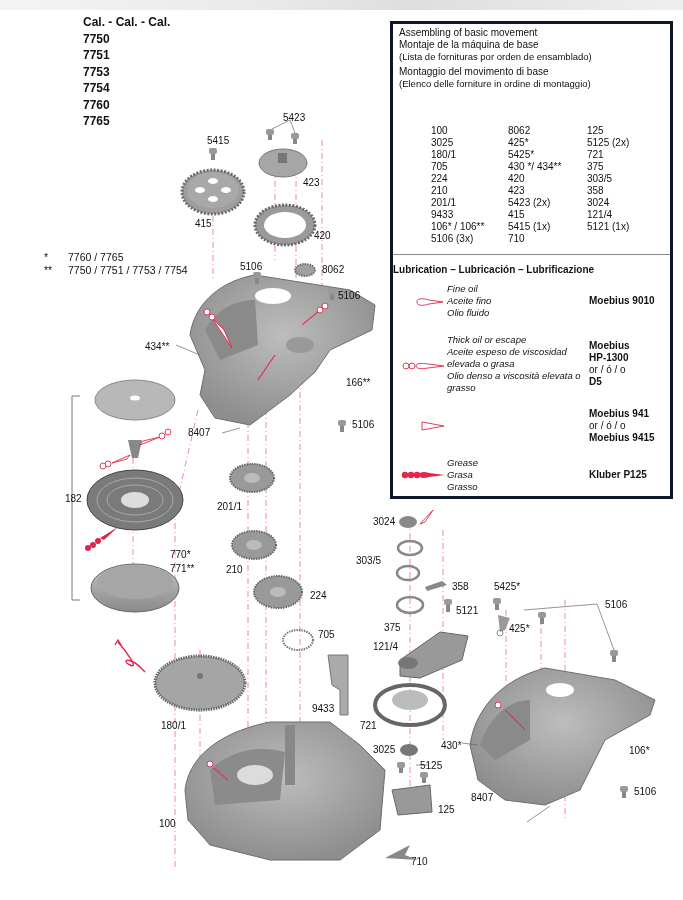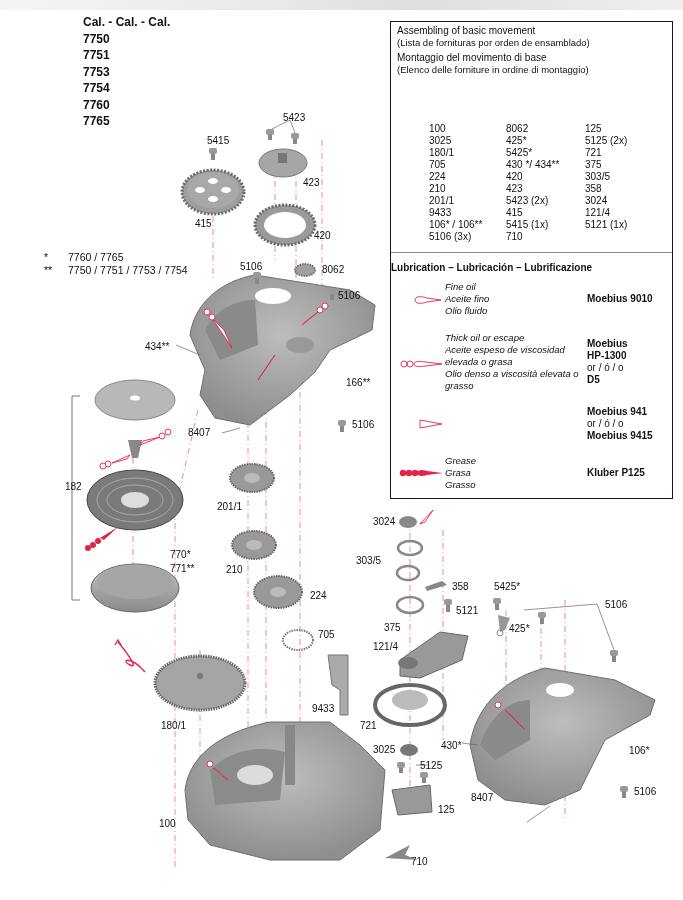--- a/index.html
+++ b/index.html
@@ -4,21 +4,21 @@
 <style>
   html, body { margin:0; padding:0; background:#fff; }
   body { width:683px; height:900px; position:relative; overflow:hidden;
          font-family:"Liberation Sans", sans-serif; color:#111; }
   .topstrip { position:absolute; left:0; top:0; width:683px; height:10px;
               background:linear-gradient(90deg,#f4f4f4 0%,#e9e9e9 40%,#dedede 60%,#efefef 100%); }
   .cal { position:absolute; left:62px; top:14px; font-size:12px; font-weight:bold; line-height:16.5px;margin-left:21px; }
   .foot { position:absolute; left:44px; top:251px; font-size:10.5px; line-height:13px; }
   .foot .row { display:flex; }
   .foot .sym { width:24px; }
-  .box { position:absolute; left:390px; top:21px; width:283px; height:478px; border:1px solid #0f172a; box-sizing:border-box; }
+  .box { position:absolute; left:390px; top:21px; width:283px; height:478px; border:3px solid #0f172a; box-sizing:border-box; }
   .box .sec { padding:3px 6px 0 6px; }
   .box .h { font-size:10px; line-height:12px; }
   .box .s { font-size:9.5px; line-height:12px; margin-bottom:3px; }
   .parts { position:absolute; left:38px; top:101px; font-size:10px; line-height:12px; }
   .parts .prow { display:flex; }
   .parts .c1 { width:77px; } .parts .c2 { width:79px; }
   .divider { position:absolute; left:0; right:0; top:230px; border-top:1px solid #8a8a8a; }
   .lubtitle { position:absolute; left:0; right:0; top:240px; text-align:left; font-size:10px; font-weight:bold; }
   .lub { position:absolute; font-size:9.5px; line-height:12px;font-style:italic; }
   .prod { position:absolute; font-size:10px; font-weight:bold; line-height:12px; }
@@ -49,20 +49,21 @@
     <span class="sym">**</span>
     <span>7750 / 7751 / 7753 / 7754</span>
   </div>
 </div>
 
 <div class="box">
   <div class="sec">
     <div class="h">Assembling of basic movement</div>
   </div>
   <div class="sec" style="padding-top:0">
+    <div class="h">Montaje de la máquina de base</div>
     <div class="s">(Lista de fornituras por orden de ensamblado)</div>
   </div>
   <div class="sec" style="padding-top:0">
     <div class="h">Montaggio del movimento di base</div>
     <div class="s">(Elenco delle forniture in ordine di montaggio)</div>
   </div>
 
   <div class="parts" id="parts">
       <div class="prow">
         <span class="c1">100</span>
@@ -420,21 +421,21 @@
 <div class="lbl" style="left:303px;top:177px">423</div>
 <div class="lbl" style="left:195px;top:218px">415</div>
 <div class="lbl" style="left:314px;top:230px">420</div>
 <div class="lbl" style="left:240px;top:261px">5106</div>
 <div class="lbl" style="left:322px;top:264px">8062</div>
 <div class="lbl" style="left:338px;top:290px">5106</div>
 <div class="lbl" style="left:145px;top:341px">434**</div>
 <div class="lbl" style="left:346px;top:377px">166**</div>
 <div class="lbl" style="left:352px;top:419px">5106</div>
 <div class="lbl" style="left:188px;top:427px">8407</div>
-<div class="lbl" style="left:65px;top:481px">182</div>
+<div class="lbl" style="left:65px;top:493px">182</div>
 <div class="lbl" style="left:170px;top:549px">770*</div>
 <div class="lbl" style="left:170px;top:563px">771**</div>
 <div class="lbl" style="left:217px;top:501px">201/1</div>
 <div class="lbl" style="left:226px;top:564px">210</div>
 <div class="lbl" style="left:310px;top:590px">224</div>
 <div class="lbl" style="left:318px;top:629px">705</div>
 <div class="lbl" style="left:161px;top:720px">180/1</div>
 <div class="lbl" style="left:312px;top:703px">9433</div>
 <div class="lbl" style="left:159px;top:818px">100</div>
 <div class="lbl" style="left:373px;top:516px">3024</div>

